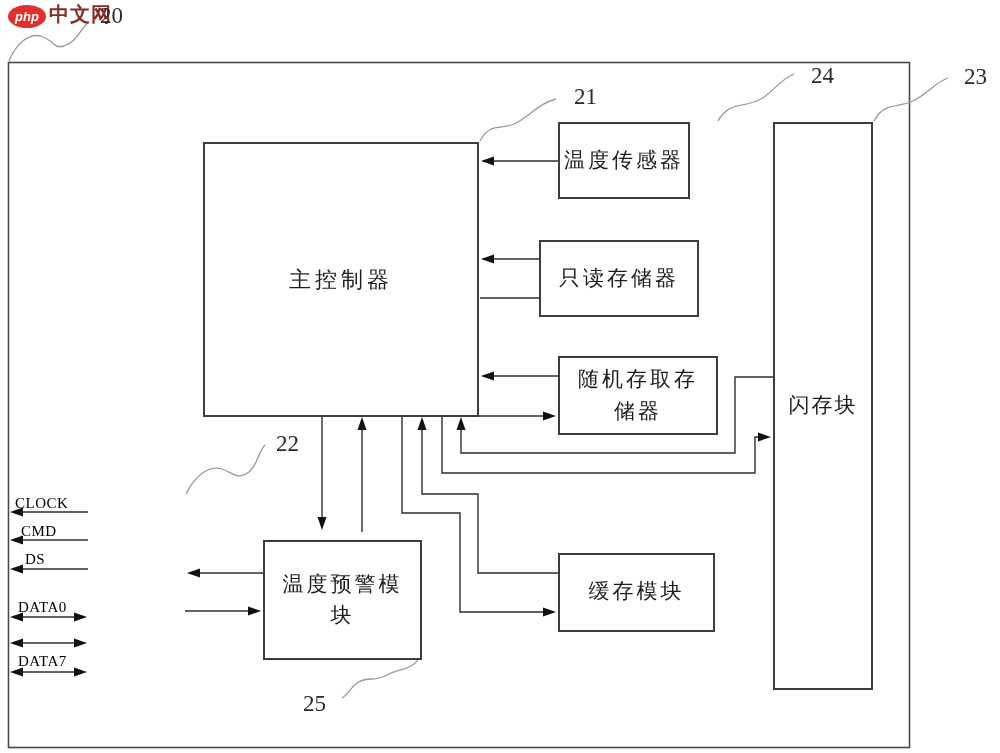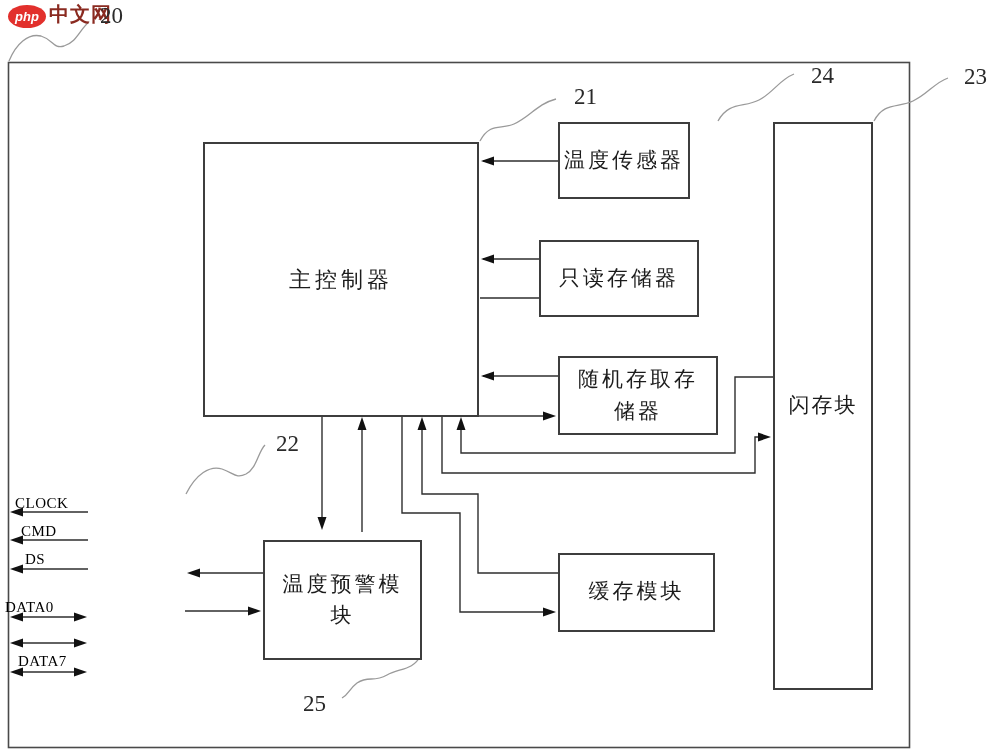--- a/index.html
+++ b/index.html
@@ -164,16 +164,16 @@
     <div class="lbl" style="width:124px;">温度预警模块</div>
   </div>
 
   <div class="box" style="left:558px;top:553px;width:157px;height:79px;font-family:Liberation Mono, monospace;">
     <div class="lbl">缓存模块</div>
   </div>
 
   <div class="sig" style="left:15px;top:495px;">CLOCK</div>
   <div class="sig" style="left:21px;top:523px;">CMD</div>
   <div class="sig" style="left:25px;top:551px;">DS</div>
-  <div class="sig" style="left:5px;top:599px;">DATA0</div>
+  <div class="sig" style="left:18px;top:599px;">DATA0</div>
   <div class="sig" style="left:18px;top:653px;">DATA7</div>
 
 </div>
 
 </body></html>

